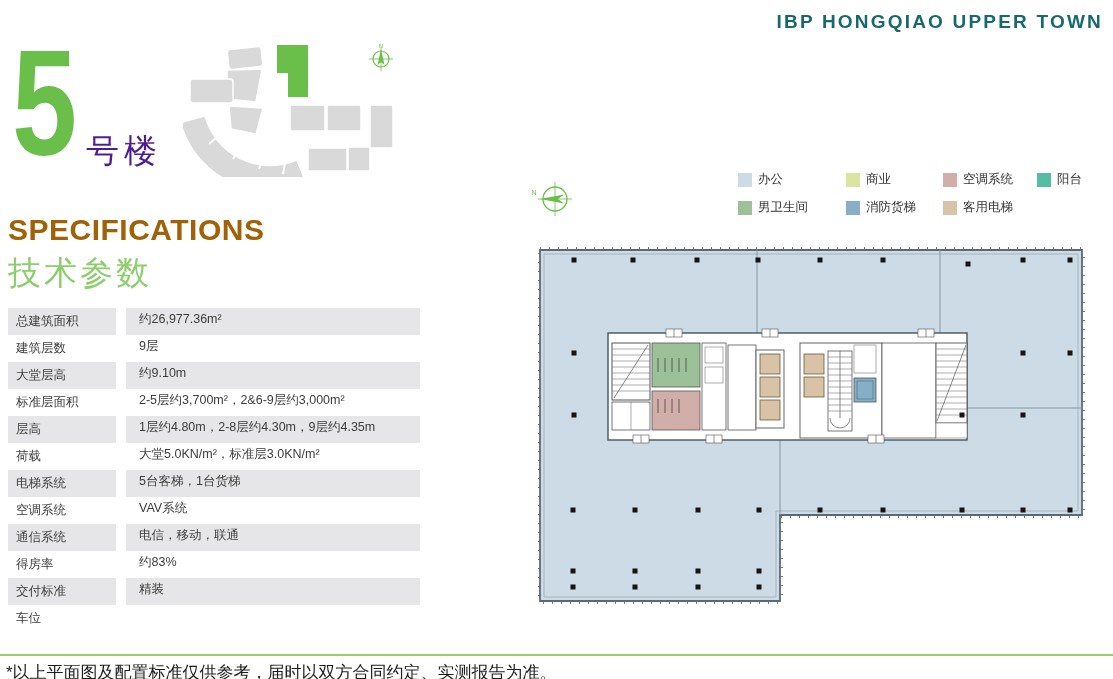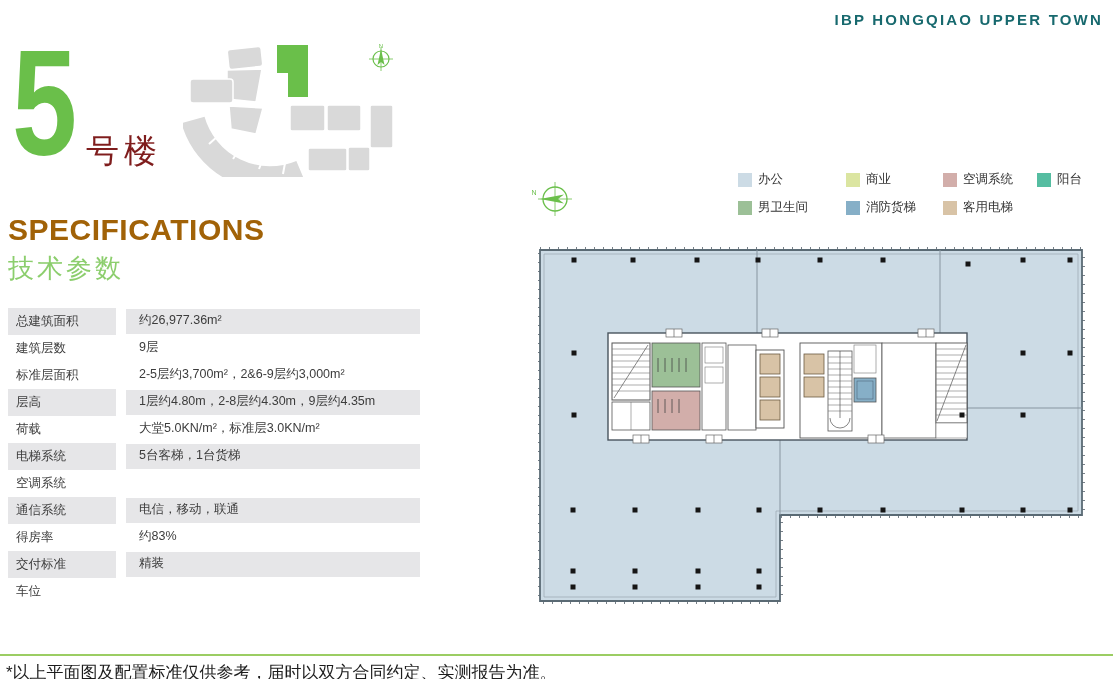--- a/index.html
+++ b/index.html
@@ -1,33 +1,33 @@
 <!DOCTYPE html>
 <html><head>
 <meta charset="utf-8">
 <style>
   html,body { margin:0; padding:0; background:#ffffff; }
   .page { position:relative; width:1113px; height:679px; background:#fff; overflow:hidden;
           font-family:"Liberation Sans","DejaVu Sans",sans-serif; }
 
-  .brand { position:absolute; top:11px; right:10px; font-size:15px; font-weight:bold;
+  .brand { position:absolute; top:11px; right:10px; font-size:19px; font-weight:bold;
            letter-spacing:2.2px; }
 
   .big-num { position:absolute; left:12px; top:28px; font-size:150px; line-height:1;
              font-weight:700; transform:scaleX(.78); transform-origin:left top; }
   .num-suffix { position:absolute; left:86px; top:129px; font-size:33px; font-weight:500;
                 letter-spacing:5px; }
 
   .site-map { position:absolute; left:183px; top:42px; }
 
   .sec-en { position:absolute; left:8px; top:213px; font-size:30px; font-weight:600; letter-spacing:.5px; }
-  .sec-zh { position:absolute; left:8px; top:251px; font-size:26px; font-weight:500; letter-spacing:3px; }
+  .sec-zh { position:absolute; left:8px; top:251px; font-size:33px; font-weight:500; letter-spacing:3px; }
 
   .spec-table { position:absolute; left:8px; top:308px; width:412px; }
-  .spec-row { display:flex; min-height:27px; align-items:center; }
+  .spec-row { display:flex; min-height:27px; }
   .spec-row.tall { align-items:flex-start;flex-direction:column; }
   .spec-label { width:108px; margin-right:10px; padding:5px 0 5px 8px; box-sizing:border-box;
                 font-size:12.5px; color:#3c3c3c; }
   .spec-value { flex:1; padding:3px 0 5px 13px; font-size:12.5px; color:#3c3c3c; }
   .shaded .spec-label, .shaded .spec-value { background:#e6e6e8; }
   .v2 { display:block; }
 
   .legend-item { position:absolute; display:flex; align-items:center; font-size:12.5px; color:#333; }
   .legend-swatch { width:14px; height:14px; margin-right:6px; flex:0 0 auto; }
 
@@ -38,21 +38,21 @@
   .footer-note { position:absolute; left:6px; top:661px; font-size:17px; color:#1c1c1c; font-weight:500; }
 </style>
 </head>
 <body>
 
 <div class="page">
 
   <div class="brand" style="color: rgb(23, 105, 110);">IBP HONGQIAO UPPER TOWN</div>
 
   <div class="big-num" style="color: rgb(106, 191, 74);">5</div>
-  <div class="num-suffix" style="color: #7f1d1d;">号楼</div>
+  <div class="num-suffix" style="color: #4c1d95;">号楼</div>
 
   <svg class="site-map" width="215" height="135" viewBox="0 0 215 135">
     <g fill="#d9d9d9" stroke="#ffffff" stroke-width="1.5">
       <rect x="45" y="6" width="34" height="20" rx="3" transform="rotate(-6 62 16)"></rect>
       <polygon points="44,28 79,27 73,60 44,57"></polygon>
       <rect x="7" y="37" width="43" height="24" rx="3"></rect>
       <polygon points="46,64 80,66 73,92 48,87"></polygon>
       <rect x="107" y="63" width="35" height="26" rx="2"></rect>
       <rect x="144" y="63" width="34" height="26" rx="2"></rect>
       <rect x="187" y="63" width="23" height="43" rx="2"></rect>
@@ -80,38 +80,43 @@
 
   <div class="spec-table">
     <div class="spec-row shaded">
       <div class="spec-label">总建筑面积</div>
       <div class="spec-value"><span>约26,977.36m²</span></div>
     </div>
     <div class="spec-row">
       <div class="spec-label">建筑层数</div>
       <div class="spec-value"><span>9层</span></div>
     </div>
+    <div class="spec-row shaded">
+      <div class="spec-label">大堂层高</div>
+      <div class="spec-value"><span>约9.10m</span></div>
+    </div>
     <div class="spec-row">
       <div class="spec-label">标准层面积</div>
       <div class="spec-value"><span>2-5层约3,700m²，2&amp;6-9层约3,000m²</span></div>
     </div>
     <div class="spec-row shaded">
       <div class="spec-label">层高</div>
       <div class="spec-value"><span>1层约4.80m，2-8层约4.30m，9层约4.35m</span></div>
     </div>
     <div class="spec-row">
       <div class="spec-label">荷载</div>
       <div class="spec-value"><span>大堂5.0KN/m²，标准层3.0KN/m²</span></div>
     </div>
     <div class="spec-row shaded">
       <div class="spec-label">电梯系统</div>
       <div class="spec-value"><span>5台客梯，1台货梯</span></div>
     </div>
     <div class="spec-row">
       <div class="spec-label">空调系统</div>
+      <div class="spec-value"><span>VAV系统</span></div>
     </div>
     <div class="spec-row shaded">
       <div class="spec-label">通信系统</div>
       <div class="spec-value"><span>电信，移动，联通</span></div>
     </div>
     <div class="spec-row">
       <div class="spec-label">得房率</div>
       <div class="spec-value"><span>约83%</span></div>
     </div>
     <div class="spec-row shaded">

